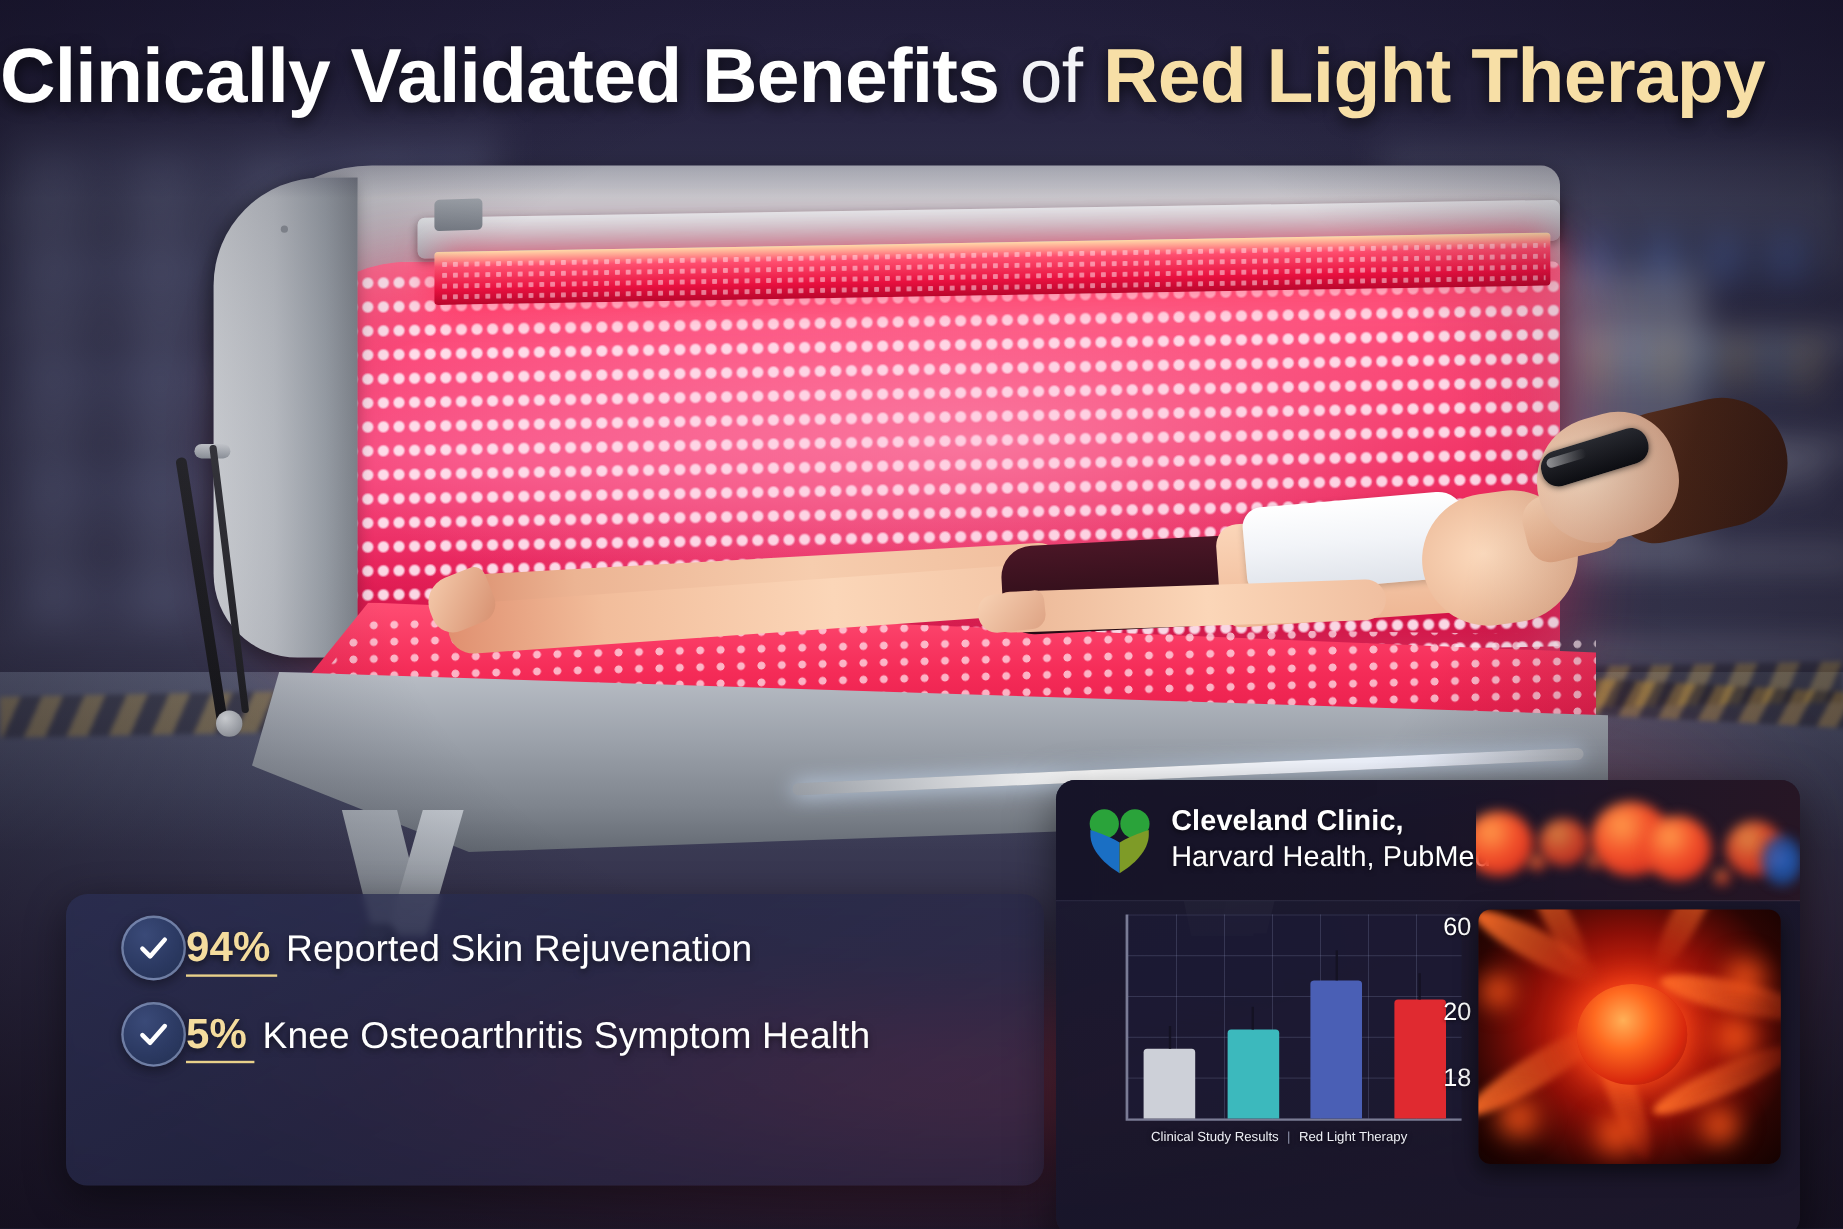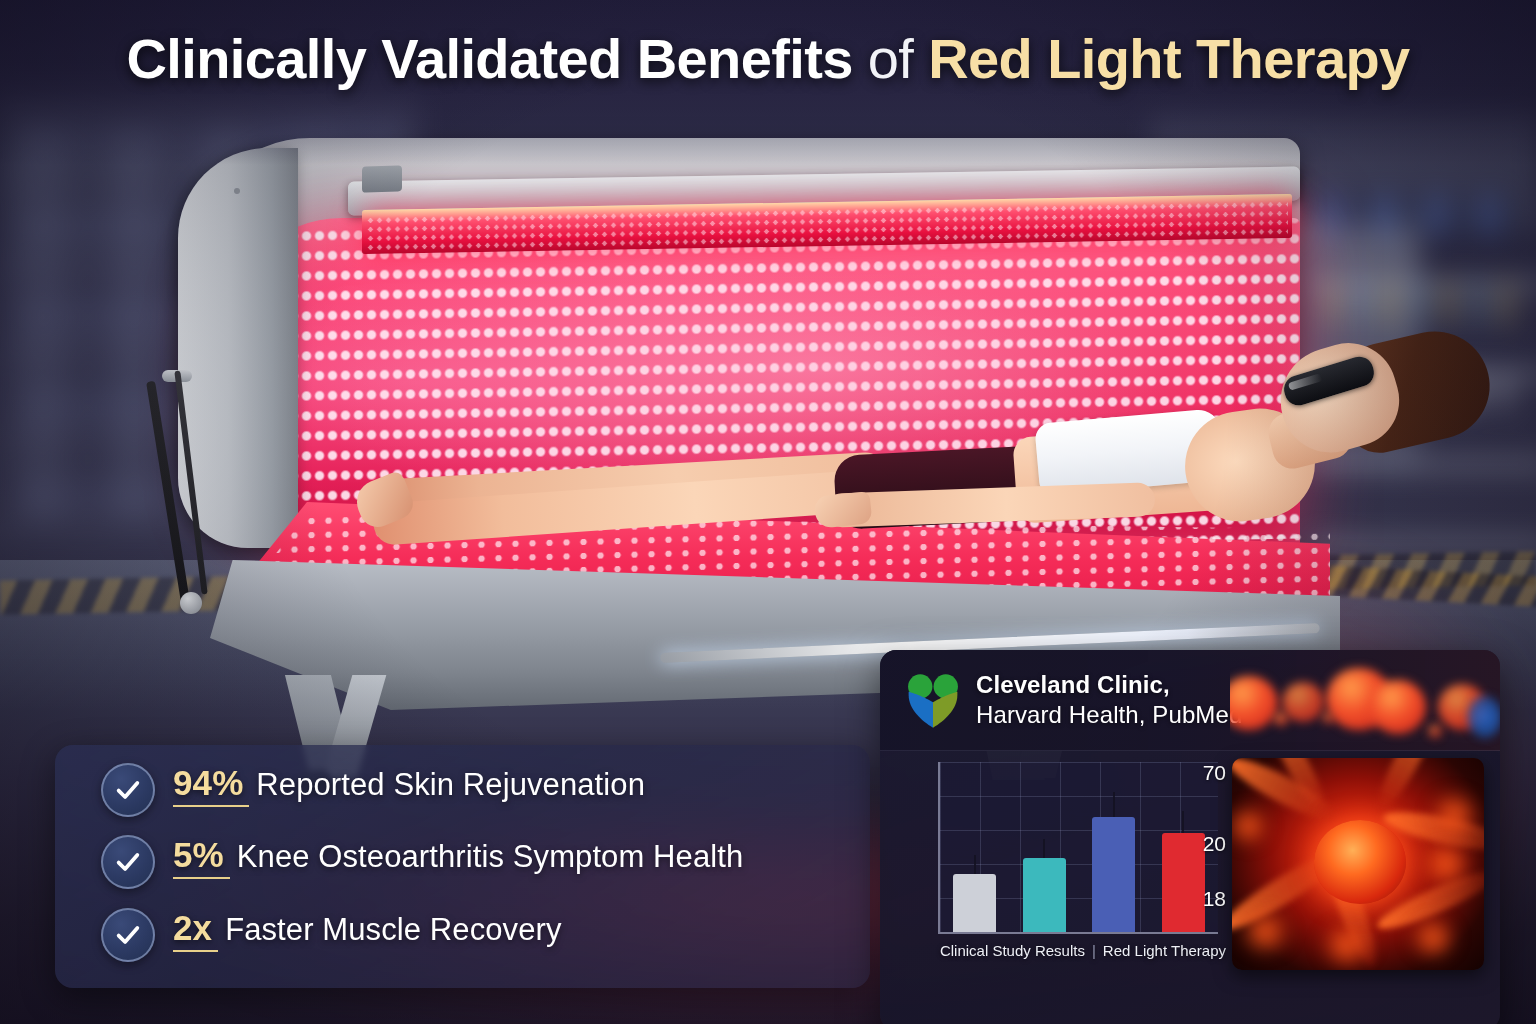--- a/index.html
+++ b/index.html
@@ -165,33 +165,33 @@
   .hair{position:absolute;left:975px;top:-2px;width:150px;height:108px;
     background:linear-gradient(120deg,#6b3b25 0%,#4d2717 45%,#3a1c11 100%);
     border-radius:50px 62px 60px 38px;transform:rotate(-13deg);}
   .goggles{position:absolute;left:918px;top:28px;width:92px;height:30px;
     background:linear-gradient(180deg,#2b2d33,#0d0e12);border-radius:14px;transform:rotate(-17deg);
     box-shadow:0 1px 5px rgba(0,0,0,.6);}
   .goggles:after{content:"";position:absolute;left:6px;top:5px;width:34px;height:8px;
     background:linear-gradient(90deg,rgba(255,255,255,.55),rgba(255,255,255,0));border-radius:5px;}
 
   
-  #title{position:absolute;left:0;top:26px;width:1536px;text-align:center;
-    font-size:56px;font-weight:700;letter-spacing:-.6px;white-space:nowrap;
+  #title{position:absolute;left:0;top:26px;width:1269px;text-align:center;
+    font-size:64px;font-weight:700;letter-spacing:-.6px;white-space:nowrap;
     text-shadow:0 3px 12px rgba(0,0,0,.75);}
   #title .w{color:#ffffff;}
   #title .of{color:#f2f3f7;font-weight:400;}
   #title .gold{color:#f7dfa6;}
 
   
   #benefits{position:absolute;left:55px;top:745px;width:815px;height:243px;
     background:linear-gradient(150deg,rgba(42,46,82,.80) 0%,rgba(38,40,72,.74) 45%,rgba(46,40,70,.66) 100%);
     border-radius:18px;backdrop-filter:blur(3px);
     box-shadow:0 10px 34px rgba(0,0,0,.45);}
-  .b-row{position:absolute;left:46px;display:flex;align-items:flex-start;gap:18px;}
+  .b-row{position:absolute;left:46px;display:flex;align-items:center;}
   .b-row:nth-of-type(1){top:18px}
   .b-row:nth-of-type(2){top:90px}
   .b-row:nth-of-type(3){top:163px}
   .chk{width:50px;height:50px;border-radius:50%;flex:0 0 50px;
     background:radial-gradient(circle at 36% 28%,#3a4a78 0%,#2c3a63 55%,#223052 100%);
     border:2px solid rgba(168,184,220,.55);
     display:flex;align-items:center;justify-content:center;
     box-shadow:0 3px 10px rgba(0,0,0,.4);}
   .chk svg{width:28px;height:28px;}
   .b-text{font-size:31px;color:#ffffff;white-space:nowrap;letter-spacing:.1px;
@@ -223,22 +223,22 @@
   .grid-v{position:absolute;inset:0;
     background-image:linear-gradient(90deg,rgba(150,158,200,.22) 1px,rgba(0,0,0,0) 1px);
     background-size:40px 100%;}
   .grid-h{position:absolute;inset:0;
     background-image:linear-gradient(180deg,rgba(150,158,200,.22) 1px,rgba(0,0,0,0) 1px);
     background-size:100% 34px;}
   .ytick{position:absolute;right:0;color:#fff;font-size:21px;text-align:right;width:40px;
     transform:translateY(-50%);text-shadow:0 1px 3px rgba(0,0,0,.6);}
   .bar{position:absolute;bottom:0;border-radius:3px 3px 0 0;}
   .ebar{position:absolute;width:2px;background:rgba(20,18,34,.9);}
-  .cap{position:absolute;left:10px;top:184px;width:320px;text-align:right;
-    color:#eef0f6;font-size:15px;white-space:nowrap;text-shadow:0 1px 4px rgba(0,0,0,.7);}
+  .cap{position:absolute;left:10px;top:184px;width:320px;text-align:center;
+    color:#eef0f6;font-size:11px;white-space:nowrap;text-shadow:0 1px 4px rgba(0,0,0,.7);}
   .cap .sep{color:#8f93ab;padding:0 7px;}
 
   .cellbox{position:absolute;left:352px;top:108px;width:252px;height:212px;
     border-radius:10px;overflow:hidden;
     background:radial-gradient(ellipse at 50% 46%,#ff6a22 0%,#e32b10 20%,#8d0f07 48%,#2a0503 78%,#140201 100%);
     box-shadow:0 6px 18px rgba(0,0,0,.55);}
   .dend{position:absolute;background:linear-gradient(90deg,rgba(255,110,40,.95),rgba(180,25,10,.2));
     border-radius:50%;filter:blur(3px);}
   .soma{position:absolute;left:82px;top:62px;width:92px;height:84px;border-radius:50%;
     background:radial-gradient(circle at 42% 36%,#ffb057 0%,#ff6a20 32%,#d8280d 68%,#7e1206 100%);
@@ -343,30 +343,20 @@
       <div class="chk">
         <svg viewBox="0 0 24 24" fill="none" stroke="#ffffff" stroke-width="3.2" stroke-linecap="round" stroke-linejoin="round">
             <polyline points="4,12.5 9.5,18 20,6"></polyline>
           </svg>
       </div>
       <div class="b-text">
         <span class="b-stat">5%</span><span>Knee Osteoarthritis Symptom Health</span>
       </div>
     </div>
 
-    <div class="b-row">
-      <div class="chk">
-        <svg viewBox="0 0 24 24" fill="none" stroke="#ffffff" stroke-width="3.2" stroke-linecap="round" stroke-linejoin="round">
-            <polyline points="4,12.5 9.5,18 20,6"></polyline>
-          </svg>
-      </div>
-      <div class="b-text">
-        <span class="b-stat">2x</span><span>Faster Muscle Recovery</span>
-      </div>
-    </div>
 
   </div>
 
   <div id="stats">
 
     <div class="src-bar">
       <svg class="cc-logo" viewBox="0 0 100 100">
         <circle cx="28" cy="25" r="21" fill="#2aa33a"></circle>
         <circle cx="72" cy="25" r="21" fill="#2aa33a"></circle>
         <path d="M8 34 C8 34 30 40 50 52 L50 96 C30 84 8 64 8 40 Z" fill="#1a6fc4"></path>
@@ -398,21 +388,21 @@
             <div class="ebar" style="left: 33.75px; bottom: 57.5806px; height: 19.1935px;"></div>
             <div class="bar" style="left: 82.705px; width: 43.09px; height: 74.0323px; background: linear-gradient(rgb(60, 185, 189), rgb(60, 185, 189));"></div>
             <div class="ebar" style="left: 103.25px; bottom: 74.0323px; height: 19.1935px;"></div>
             <div class="bar" style="left: 152.205px; width: 43.09px; height: 115.161px; background: linear-gradient(rgb(74, 95, 181), rgb(74, 95, 181));"></div>
             <div class="ebar" style="left: 172.75px; bottom: 115.161px; height: 24.6774px;"></div>
             <div class="bar" style="left: 221.705px; width: 43.09px; height: 98.7097px; background: linear-gradient(rgb(224, 42, 48), rgb(224, 42, 48));"></div>
             <div class="ebar" style="left: 242.25px; bottom: 98.7097px; height: 21.9355px;"></div>
           </div>
       </div>
       <div id="yticks">
-          <div class="ytick" style="top: 14.9677px;">70</div>
+          <div class="ytick" style="top: 14.9677px;">60</div>
           <div class="ytick" style="top: 86.2581px;">20</div>
           <div class="ytick" style="top: 141.097px;">18</div>
         </div>
       <div class="cap">
         <span>Clinical Study Results</span><span class="sep">|</span><span>Red Light Therapy</span>
       </div>
     </div>
 
     <div class="cellbox">
       <div class="dend" style="left:-10px;top:18px;width:120px;height:26px;transform:rotate(28deg)"></div>

